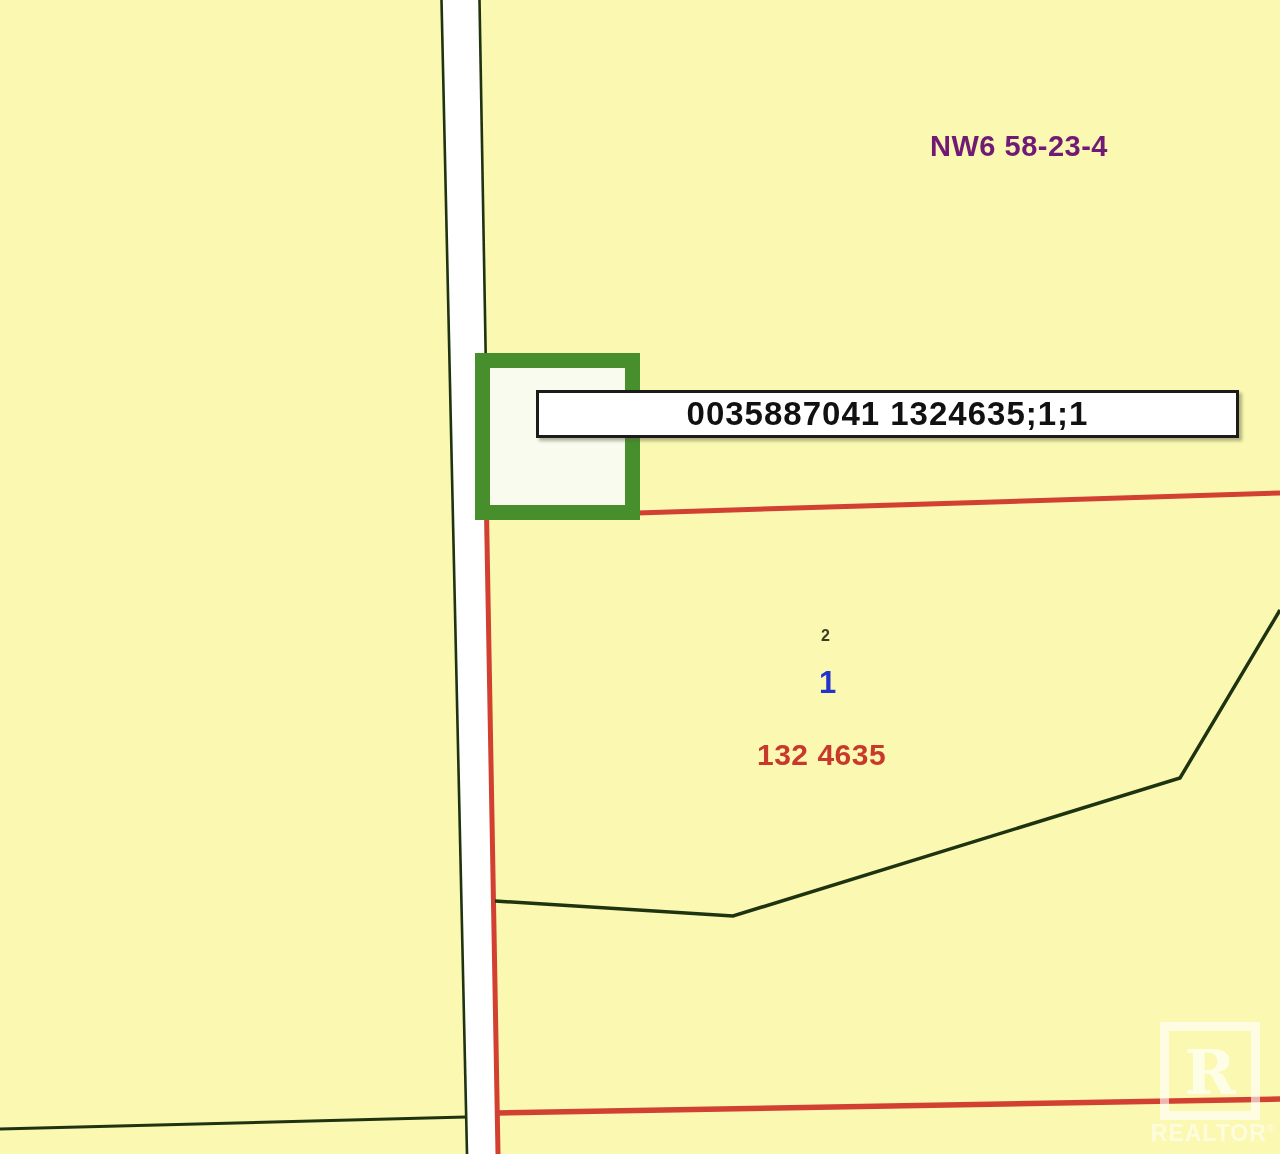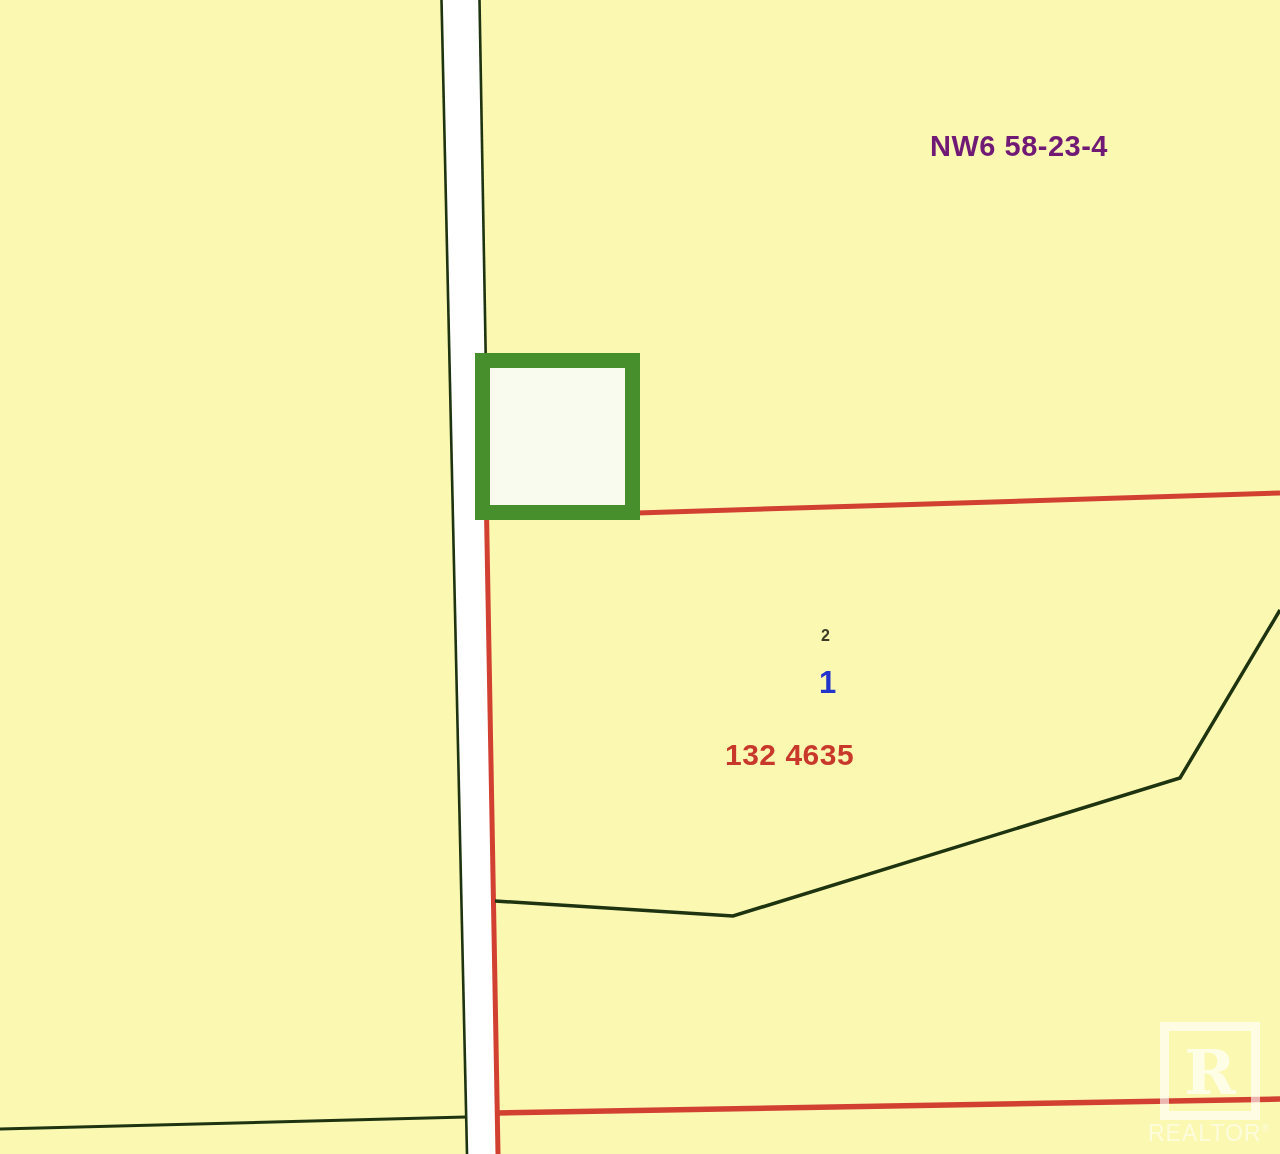--- a/index.html
+++ b/index.html
@@ -29,42 +29,43 @@
   }
   #lot-small-label{
     left:821px;top:627px;
     font-size:16px;font-weight:600;color:#3C3C25;
   }
   #lot-number{
     left:819px;top:665px;
     font-size:31px;font-weight:700;color:#2334CC;
   }
   #plan-number{
-    left:725px;top:738px;
+    left:757px;top:738px;
     font-size:30px;font-weight:700;color:#C9392B;
     letter-spacing:0.5px;
   }
   #watermark{
     position:absolute;left:1148px;top:1020px;width:134px;height:130px;
     pointer-events:none;
   }
   #watermark .r-box{
     position:absolute;left:12px;top:2px;width:82px;height:80px;
     border:9px solid rgba(255,255,255,.62);
     display:flex;align-items:center;justify-content:center;
   }
   #watermark .r-letter{
     font-family:"DejaVu Serif", serif;
     font-size:62px;font-weight:700;line-height:1;
     color:rgba(255,255,255,.66);
     margin-top:4px;
   }
   #watermark .r-text{
     position:absolute;left:0px;top:100px;width:130px;
-    font-size:23px;font-weight:400;
+    text-align:center;
+    font-size:23px;font-weight:700;
     color:rgba(255,255,255,.55);
     letter-spacing:1px;
   }
   #watermark .r-reg{
     font-size:10px;vertical-align:super;
   }
 </style>
 </head>
 <body>
 
@@ -86,20 +87,23 @@
 
     <line x1="497" y1="1113" x2="1280" y2="1099" stroke-width="5.5" stroke="#D24031"></line>
 
     <line x1="0" y1="1129" x2="466" y2="1117" stroke-width="3" stroke="#1E330F"></line>
 
     <polyline points="495,901 733,916 1180,778 1280,610" fill="none" stroke-width="3.5" stroke="#1E330F"></polyline>
 
     <rect x="482.5" y="360.5" width="150" height="152" stroke-width="15" stroke="#478F2C" fill="#F8FBEE"></rect>
   </svg>
 
+  <div id="parcel-label-box">
+    <span class="lbl">0035887041 1324635;1;1</span>
+  </div>
 
   <div id="township-label" class="txt">NW6 58-23-4</div>
 
   <div id="lot-small-label" class="txt">2</div>
 
   <div id="lot-number" class="txt">1</div>
 
   <div id="plan-number" class="txt">132 4635</div>
 
   <div id="watermark">

